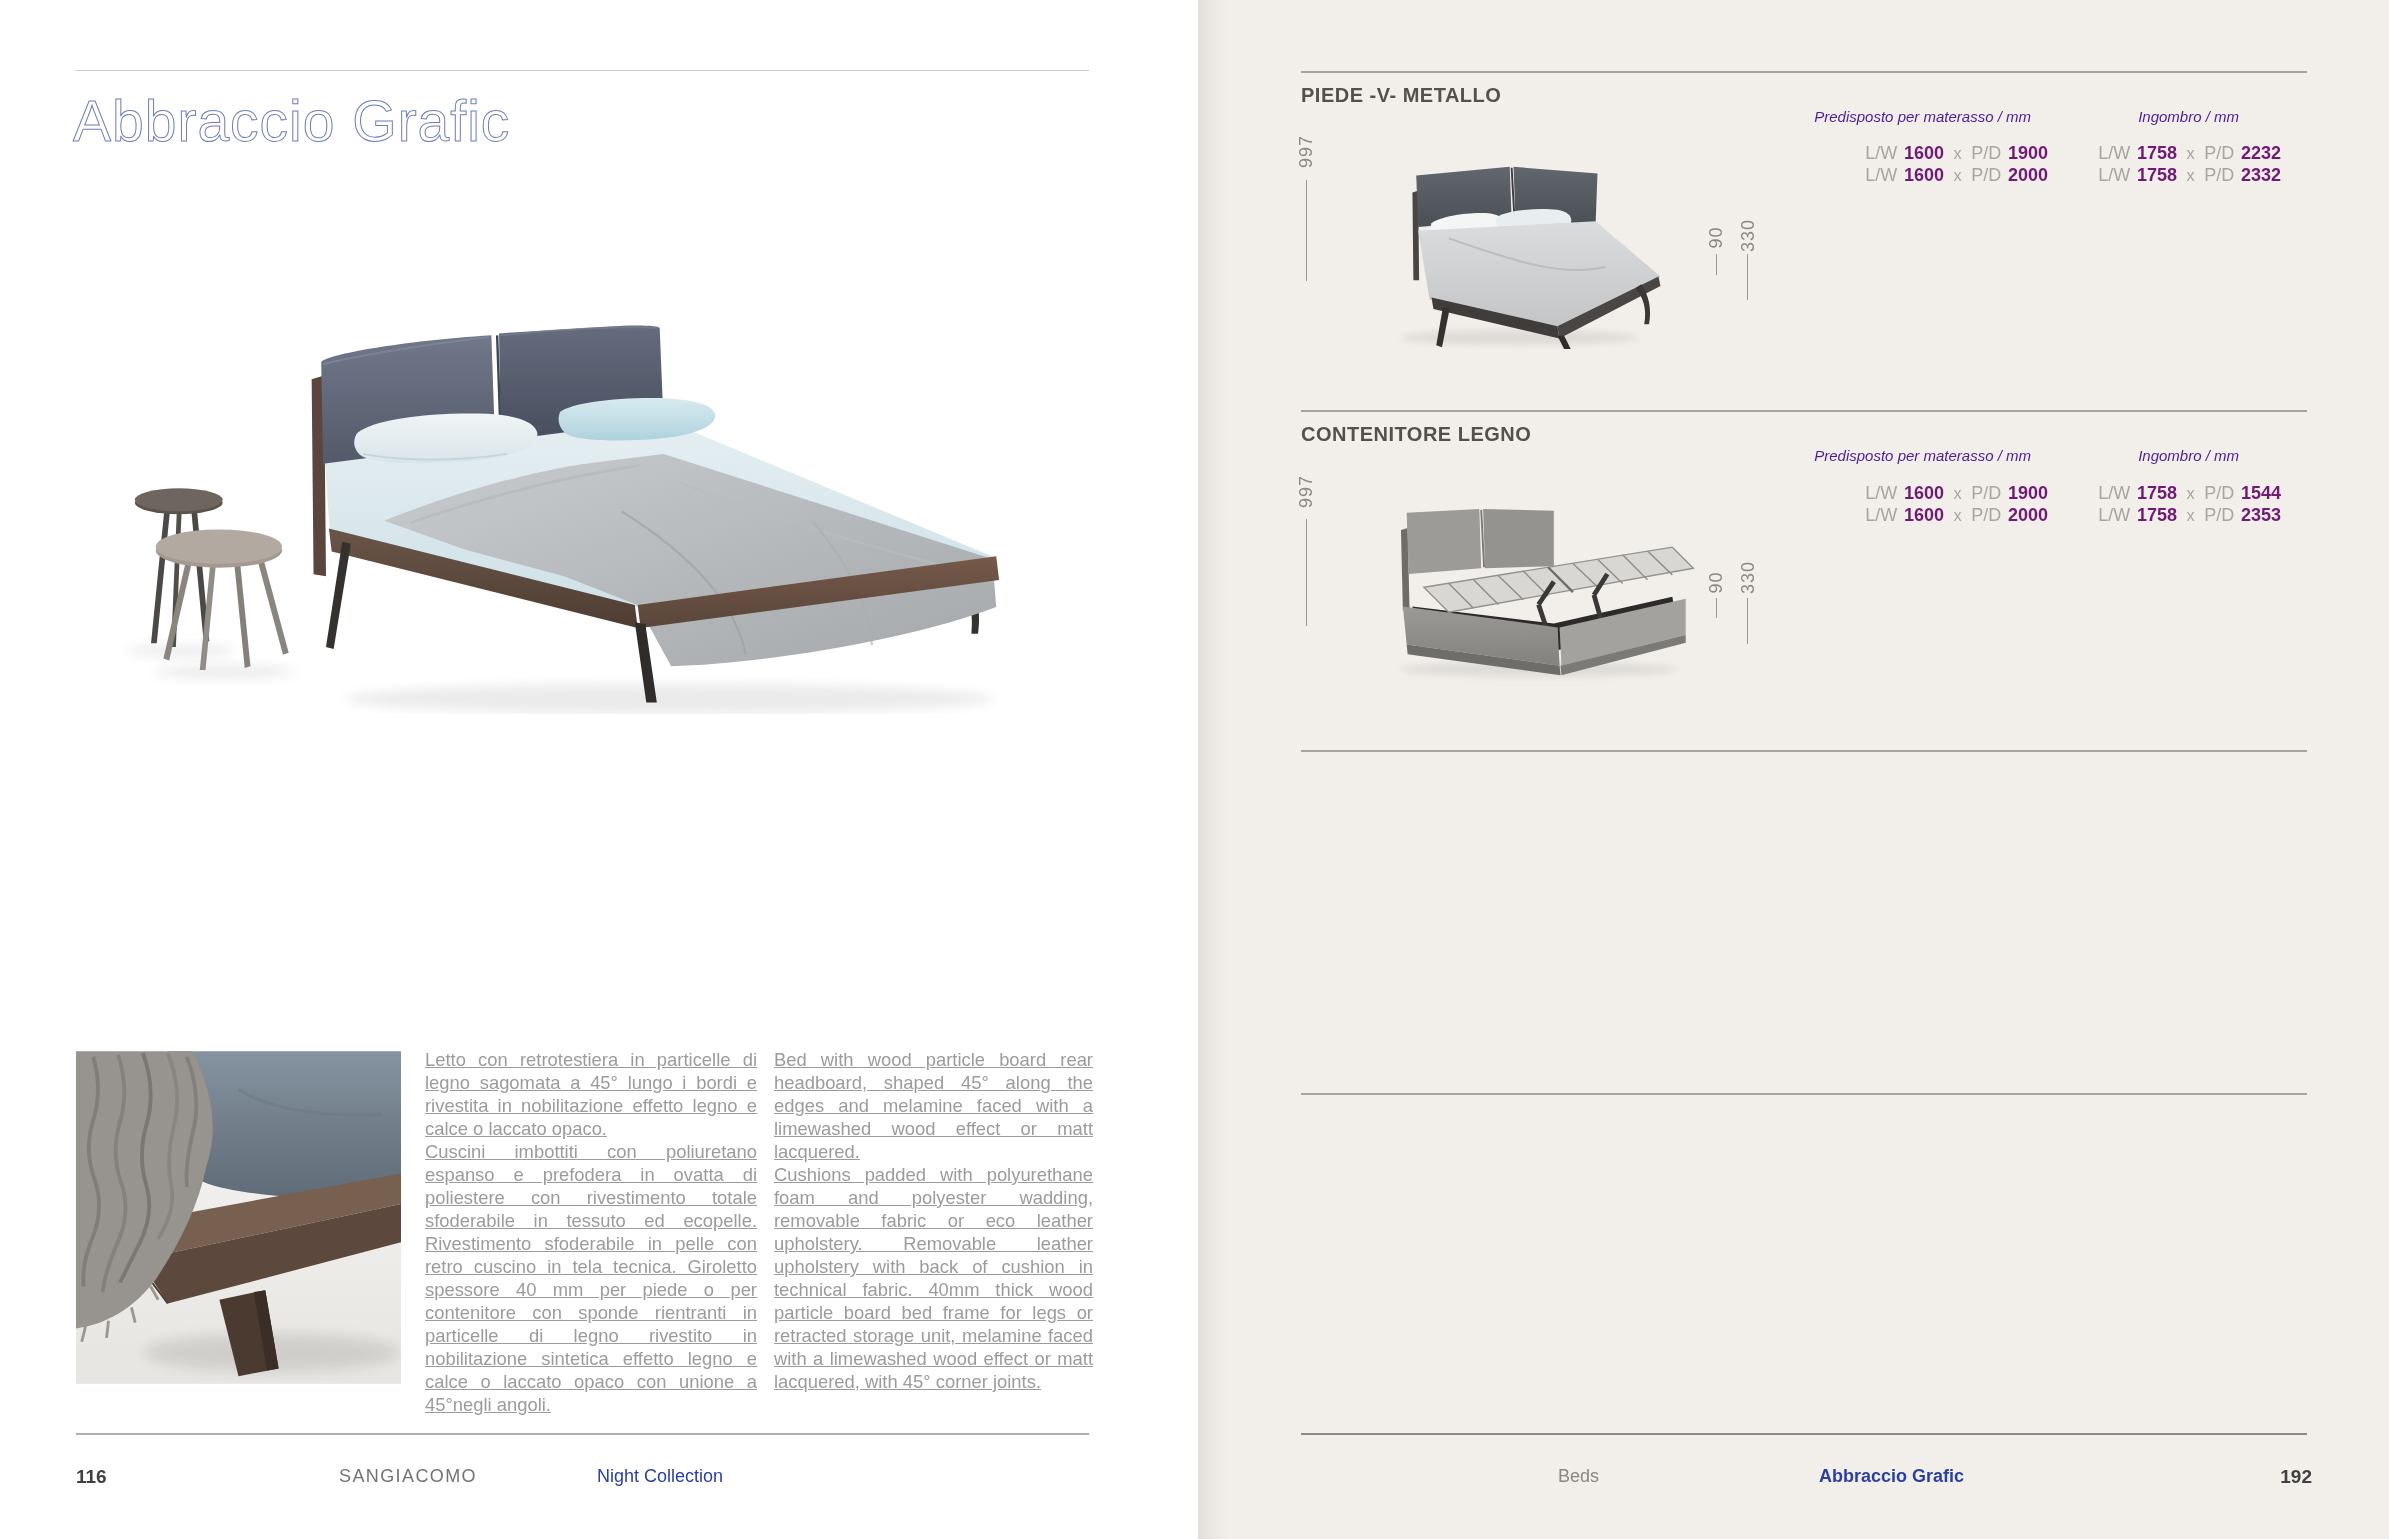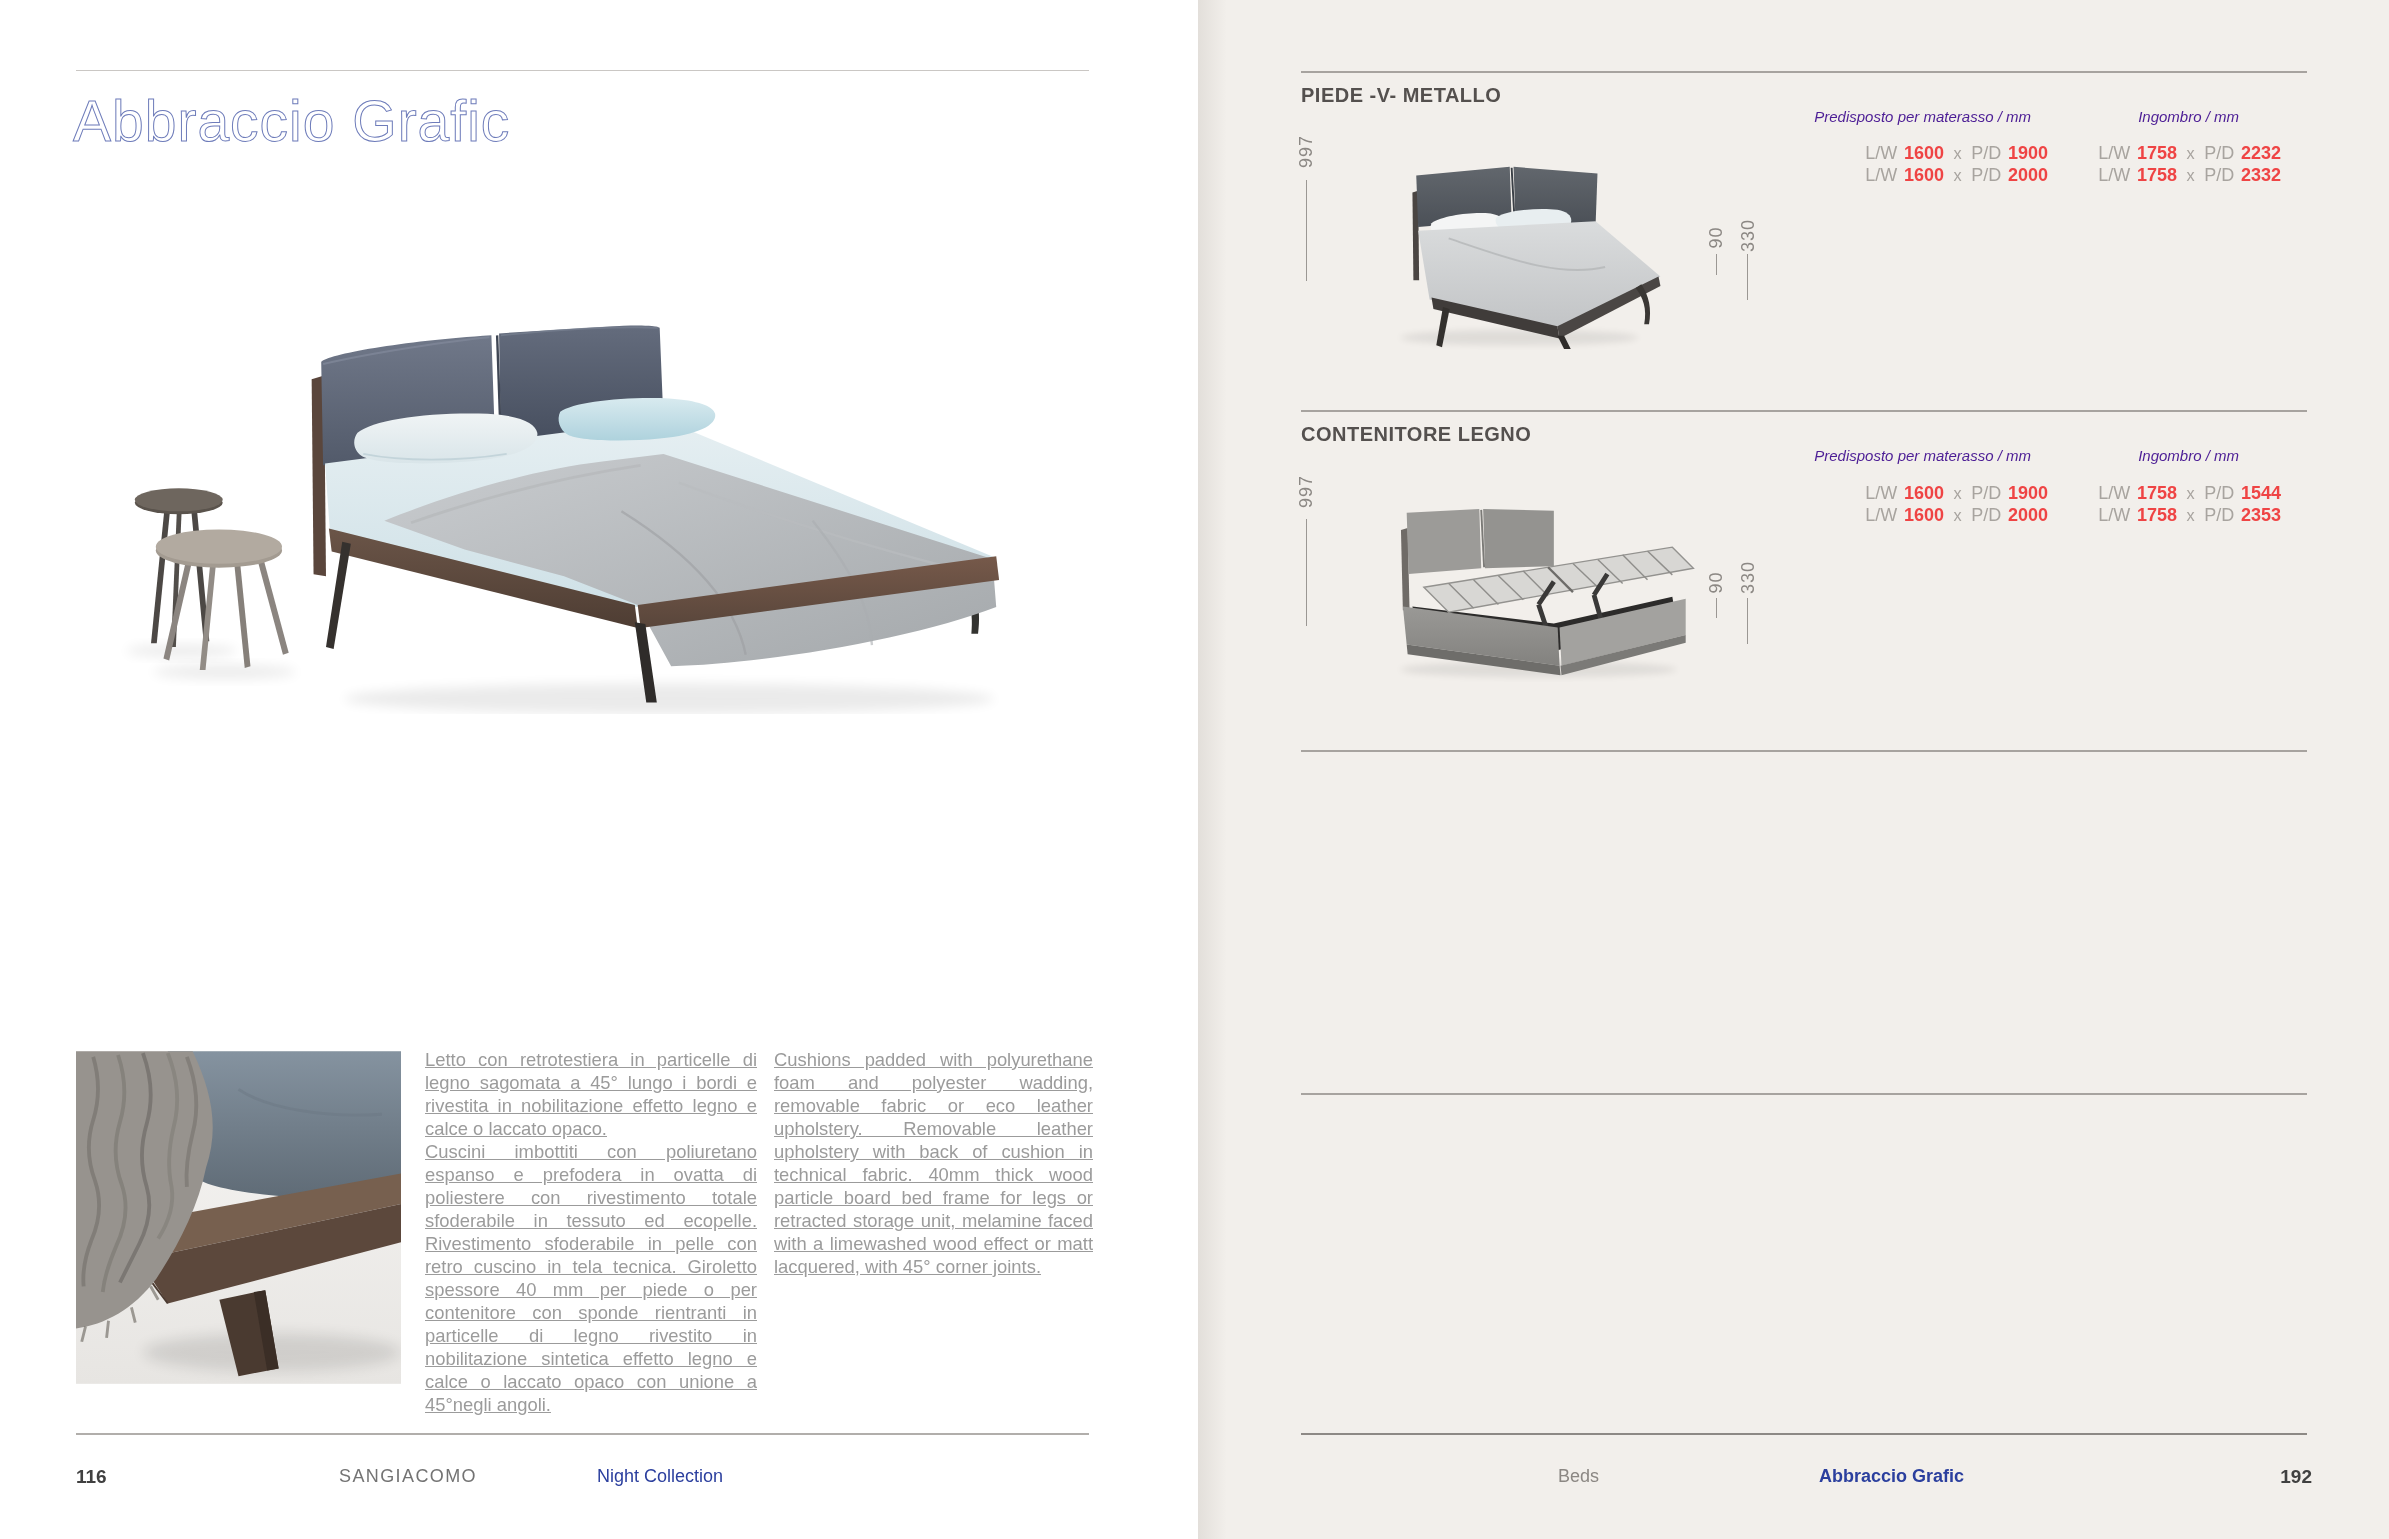--- a/index.html
+++ b/index.html
@@ -24,21 +24,21 @@
   
   .desc{position:absolute;top:1048px;font-size:18.4px;line-height:23px;color:#9b9b9b;}
   .desc p{margin:0;text-align:justify;text-decoration:underline;}
   .desc-it{left:425px;width:332px;}
   .desc-en{left:774px;width:319px;}
   
   .sec-heading{position:absolute;left:1301px;font-size:20px;font-weight:bold;
                color:#54504e;letter-spacing:0.5px;white-space:nowrap;}
   .thdr{position:absolute;font-size:15px;color:#4c1d95;white-space:nowrap;font-style:italic;}
   .srow{position:absolute;font-size:18px;line-height:21px;color:#a8a49f;white-space:nowrap;}
-  .srow .val{color:#ef4444;font-weight:bold;margin-left:6.7px;}
+  .srow .val{color:#701a75;font-weight:bold;margin-left:6.7px;}
   .srow .sep{margin:0 9.6px;font-size:16.3px;}
   .vdim{position:absolute;width:57px;height:19px;display:flex;align-items:center;
         justify-content:center;transform:rotate(-90deg);color:#8c8884;
         font-size:18px;letter-spacing:1px;}
   .vline{position:absolute;width:1px;background:#9b9793;}
   
   .foot{position:absolute;top:1466px;font-size:18px;white-space:nowrap;}
   .foot-num{font-weight:bold;color:#404040;font-size:19px;}
   .foot-brand{color:#737373;letter-spacing:1.4px;}
   .foot-blue{color:#2b3f9e;}
@@ -177,20 +177,21 @@
     <path d="M96,2 q16,40 6,78 q-8,34 -2,62 q4,26 -14,54" stroke="#817d76" stroke-width="4" fill="none" opacity=".6"></path>
     <path d="M116,6 q16,42 6,80 q-8,32 -6,56" stroke="#6f6b66" stroke-width="4" fill="none" opacity=".5"></path>
     <path d="M10,288 l-4,16 M34,282 l-2,18 M58,268 l4,16 M78,246 l8,14" stroke="#7a766f" stroke-width="3" opacity=".7"></path>
   </svg>
 
   <div class="desc desc-it">
     <p>Letto con retrotestiera in particelle di legno sagomata a 45° lungo i bordi e rivestita in nobilitazione effetto legno e calce o laccato opaco.</p>
     <p>Cuscini imbottiti con poliuretano espanso e prefodera in ovatta di poliestere con rivestimento totale sfoderabile in tessuto ed ecopelle. Rivestimento sfoderabile in pelle con retro cuscino in tela tecnica. Giroletto spessore 40 mm per piede o per contenitore con sponde rientranti in particelle di legno rivestito in nobilitazione sintetica effetto legno e calce o laccato opaco con unione a 45°negli angoli.</p>
   </div>
   <div class="desc desc-en">
+    <p>Bed with wood particle board rear headboard, shaped 45° along the edges and melamine faced with a limewashed wood effect or matt lacquered.</p>
     <p>Cushions padded with polyurethane foam and polyester wadding, removable fabric or eco leather upholstery. Removable leather upholstery with back of cushion in technical fabric. 40mm thick wood particle board bed frame for legs or retracted storage unit, melamine faced with a limewashed wood effect or matt lacquered, with 45° corner joints.</p>
   </div>
 
   <div class="rule rule-left-foot"></div>
   <div class="foot foot-num" style="left:76px">116</div>
   <div class="foot foot-brand" style="left:339px">SANGIACOMO</div>
   <div class="foot foot-blue" style="left:597px">Night Collection</div>
 
   <div class="rule rule-r" style="top:71px"></div>
   <div class="rule rule-r" style="top:410px"></div>

